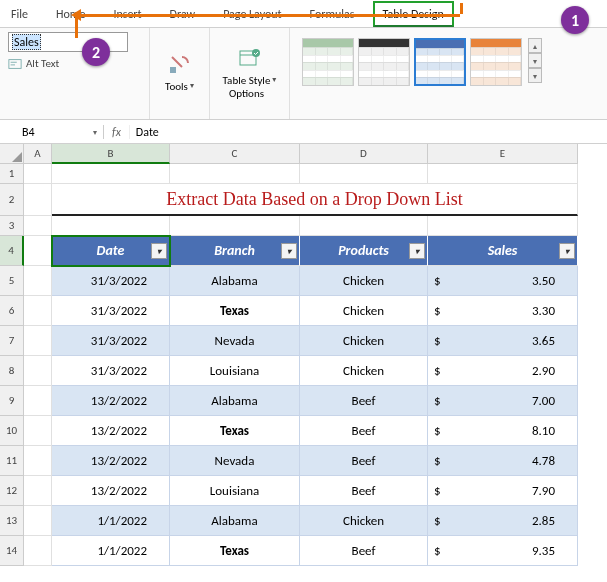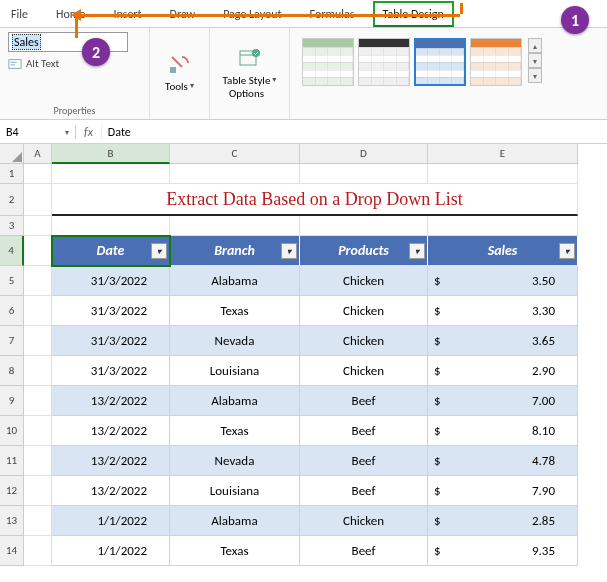--- a/index.html
+++ b/index.html
@@ -41,21 +41,21 @@
 .style-sw { width: 52px; height: 48px; border: 1px solid #ccc; display: flex; flex-direction: column; }
 .style-sw.selected { border: 2px solid #2b7cd3; }
 .sw-hdr { height: 8px; }
 .sw-row { flex: 1; border-top: 1px solid rgba(0,0,0,0.08); display: flex; }
 .sw-cell { flex: 1; border-right: 1px solid rgba(0,0,0,0.06); }
 .gal-scroll { display: flex; flex-direction: column; margin-left: 2px; }
 .gal-scroll div { width: 14px; height: 15px; border: 1px solid #bbb; background: #f0f0f0; font-size: 8px; display: flex; align-items: center; justify-content: center; color: #666; }
 
 
 .fbar { display: flex; align-items: center; height: 24px; border-bottom: 1px solid #d0d0d0; background: #fff; }
-.namebox { width: 76px; border-right: 1px solid #ccc; padding: 0 6px; font-size: 12px; display: flex; align-items: center; justify-content: space-between; }
+.namebox { width: 88px; border-right: 1px solid #ccc; padding: 0 6px; font-size: 12px; display: flex; align-items: center; justify-content: space-between; margin-left: 16px; }
 .namebox .dd { font-size: 8px; color: #666; }
 .fx-ic { padding: 0 8px; font-style: italic; font-size: 12px; color: #666; border-right: 1px solid #eee; }
 .fval { padding: 0 6px; font-size: 12px; }
 
 
 .grid-wrap { display: flex; }
 .corner { width: 24px; height: 20px; background: #f0f0f0; border-right: 1px solid #ccc; border-bottom: 1px solid #ccc; display:flex; align-items:flex-end; justify-content:flex-end; }
 .corner::after{ content:''; border:5px solid transparent; border-bottom-color:#999; border-right-color:#999; margin:0 1px 1px 0;}
 .col-headers { display: flex; }
 .col-h { height: 20px; background: #f0f0f0; border-right: 1px solid #ccc; border-bottom: 1px solid #ccc; font-size: 11px; color: #444; display: flex; align-items: center; justify-content: center; }
@@ -75,21 +75,21 @@
 .thdr { background: #4a6fb3; color: #fff; font-family: Georgia, serif; font-style: italic; font-weight: bold; font-size: 14px; justify-content: center; border-right: 1px solid #fff; position: relative; }
 .thdr .filter { position: absolute; right: 2px; top: 50%; transform: translateY(-50%); width: 16px; height: 16px; background: #f4f4f4; border: 1px solid #999; display: flex; align-items: center; justify-content: center; font-size: 8px; color: #333; }
 .thdr.active-cell { outline: 2px solid #107c10; outline-offset: -1px; z-index: 5; }
 
 
 .trow-even { background: #d9e5f3; }
 .trow-odd { background: #fff; }
 .tc { border-right: 1px solid #c7d4e8; border-bottom: 1px solid #c7d4e8; font-size: 13px; justify-content: center; position:relative; }
 .tc.r { justify-content: flex-end; padding-right: 22px; }
 .tc .cur { position: absolute; left: 6px; }
-.bold-tx { font-weight: normal; }
+.bold-tx { font-weight: bold; }
 
 
 .wA { width: 28px; } .wB { width: 118px; } .wC { width: 130px; } .wD { width: 128px; } .wE { width: 150px; }
 .h-row { height: 20px; }
 .h-tall { height: 32px; }
 .h-data { height: 30px; }
 </style>
 </head>
 <body>
 
@@ -121,21 +121,20 @@
         <span class="ic">
           <svg viewBox="0 0 16 16">
               <rect x="1" y="3" width="14" height="10" fill="none" stroke="#7aa" stroke-width="1"></rect>
               <line x1="3" y1="6" x2="10" y2="6" stroke="#7aa"></line>
               <line x1="3" y1="9" x2="8" y2="9" stroke="#7aa"></line>
             </svg>
         </span>
         <span>Alt Text</span>
       </div>
     </div>
-    <div class="group-label">Properties</div>
   </div>
 
   <div class="ribbon-group" style="width:60px;">
     <div class="vgroup">
       <span class="tool-ic">
         <svg viewBox="0 0 24 24">
             <path d="M4 4 L14 14 M14 4 A6 6 0 0 1 20 10" stroke="#c77" stroke-width="2" fill="none"></path>
             <rect x="2" y="14" width="6" height="6" fill="#8ab"></rect>
           </svg>
       </span>

